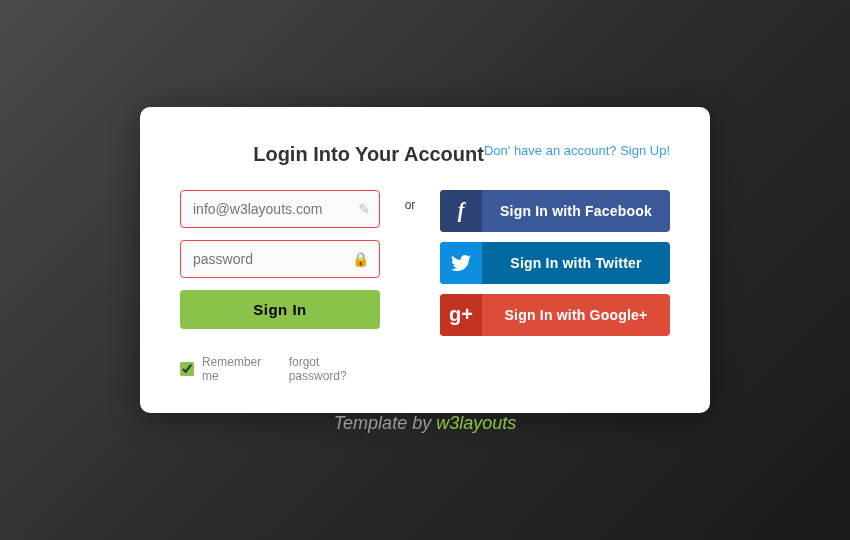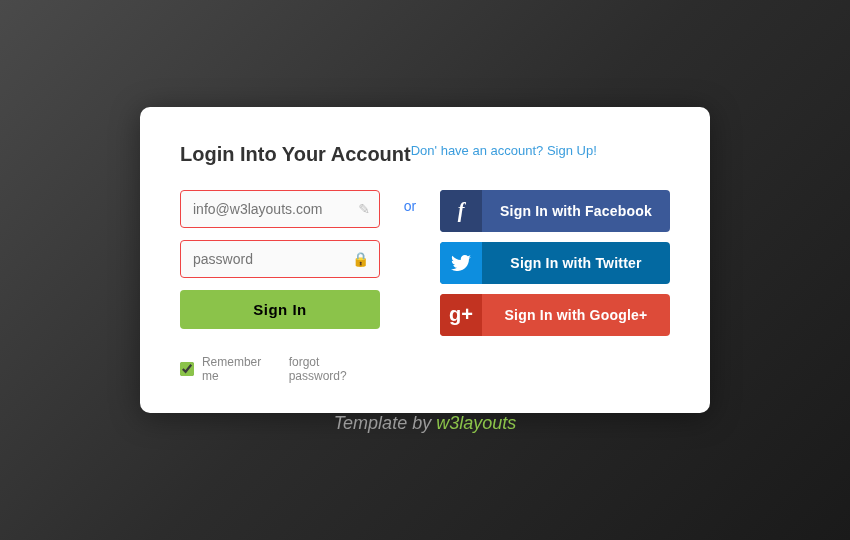--- a/index.html
+++ b/index.html
@@ -19,21 +19,21 @@
     .card {
       background: #ffffff;
       border-radius: 10px;
       padding: 36px 40px 30px 40px;
       width: 570px;
       box-shadow: 0 4px 30px rgba(0,0,0,0.4);
     }
 
     .card-header {
       display: flex;
-      justify-content: flex-start;
+      justify-content: flex-end;
       align-items: flex-start;
       margin-bottom: 24px;
     }
 
     .card-title {
       font-size: 20px;
       font-weight: bold;
       color: #333;
     }
 
@@ -120,22 +120,22 @@
       cursor: pointer;
       margin-left: 0;
       text-decoration: none;
     }
 
     .divider-col {
       display: flex;
       align-items: center;
       justify-content: center;
       padding-top: 8px;
-      font-size: 14px;
-      color: #3b82f6;
+      font-size: 12px;
+      color: #404040;
       flex: 0 0 20px;
     }
 
     .right-col {
       flex: 1;
       display: flex;
       flex-direction: column;
       gap: 10px;
     }
 

